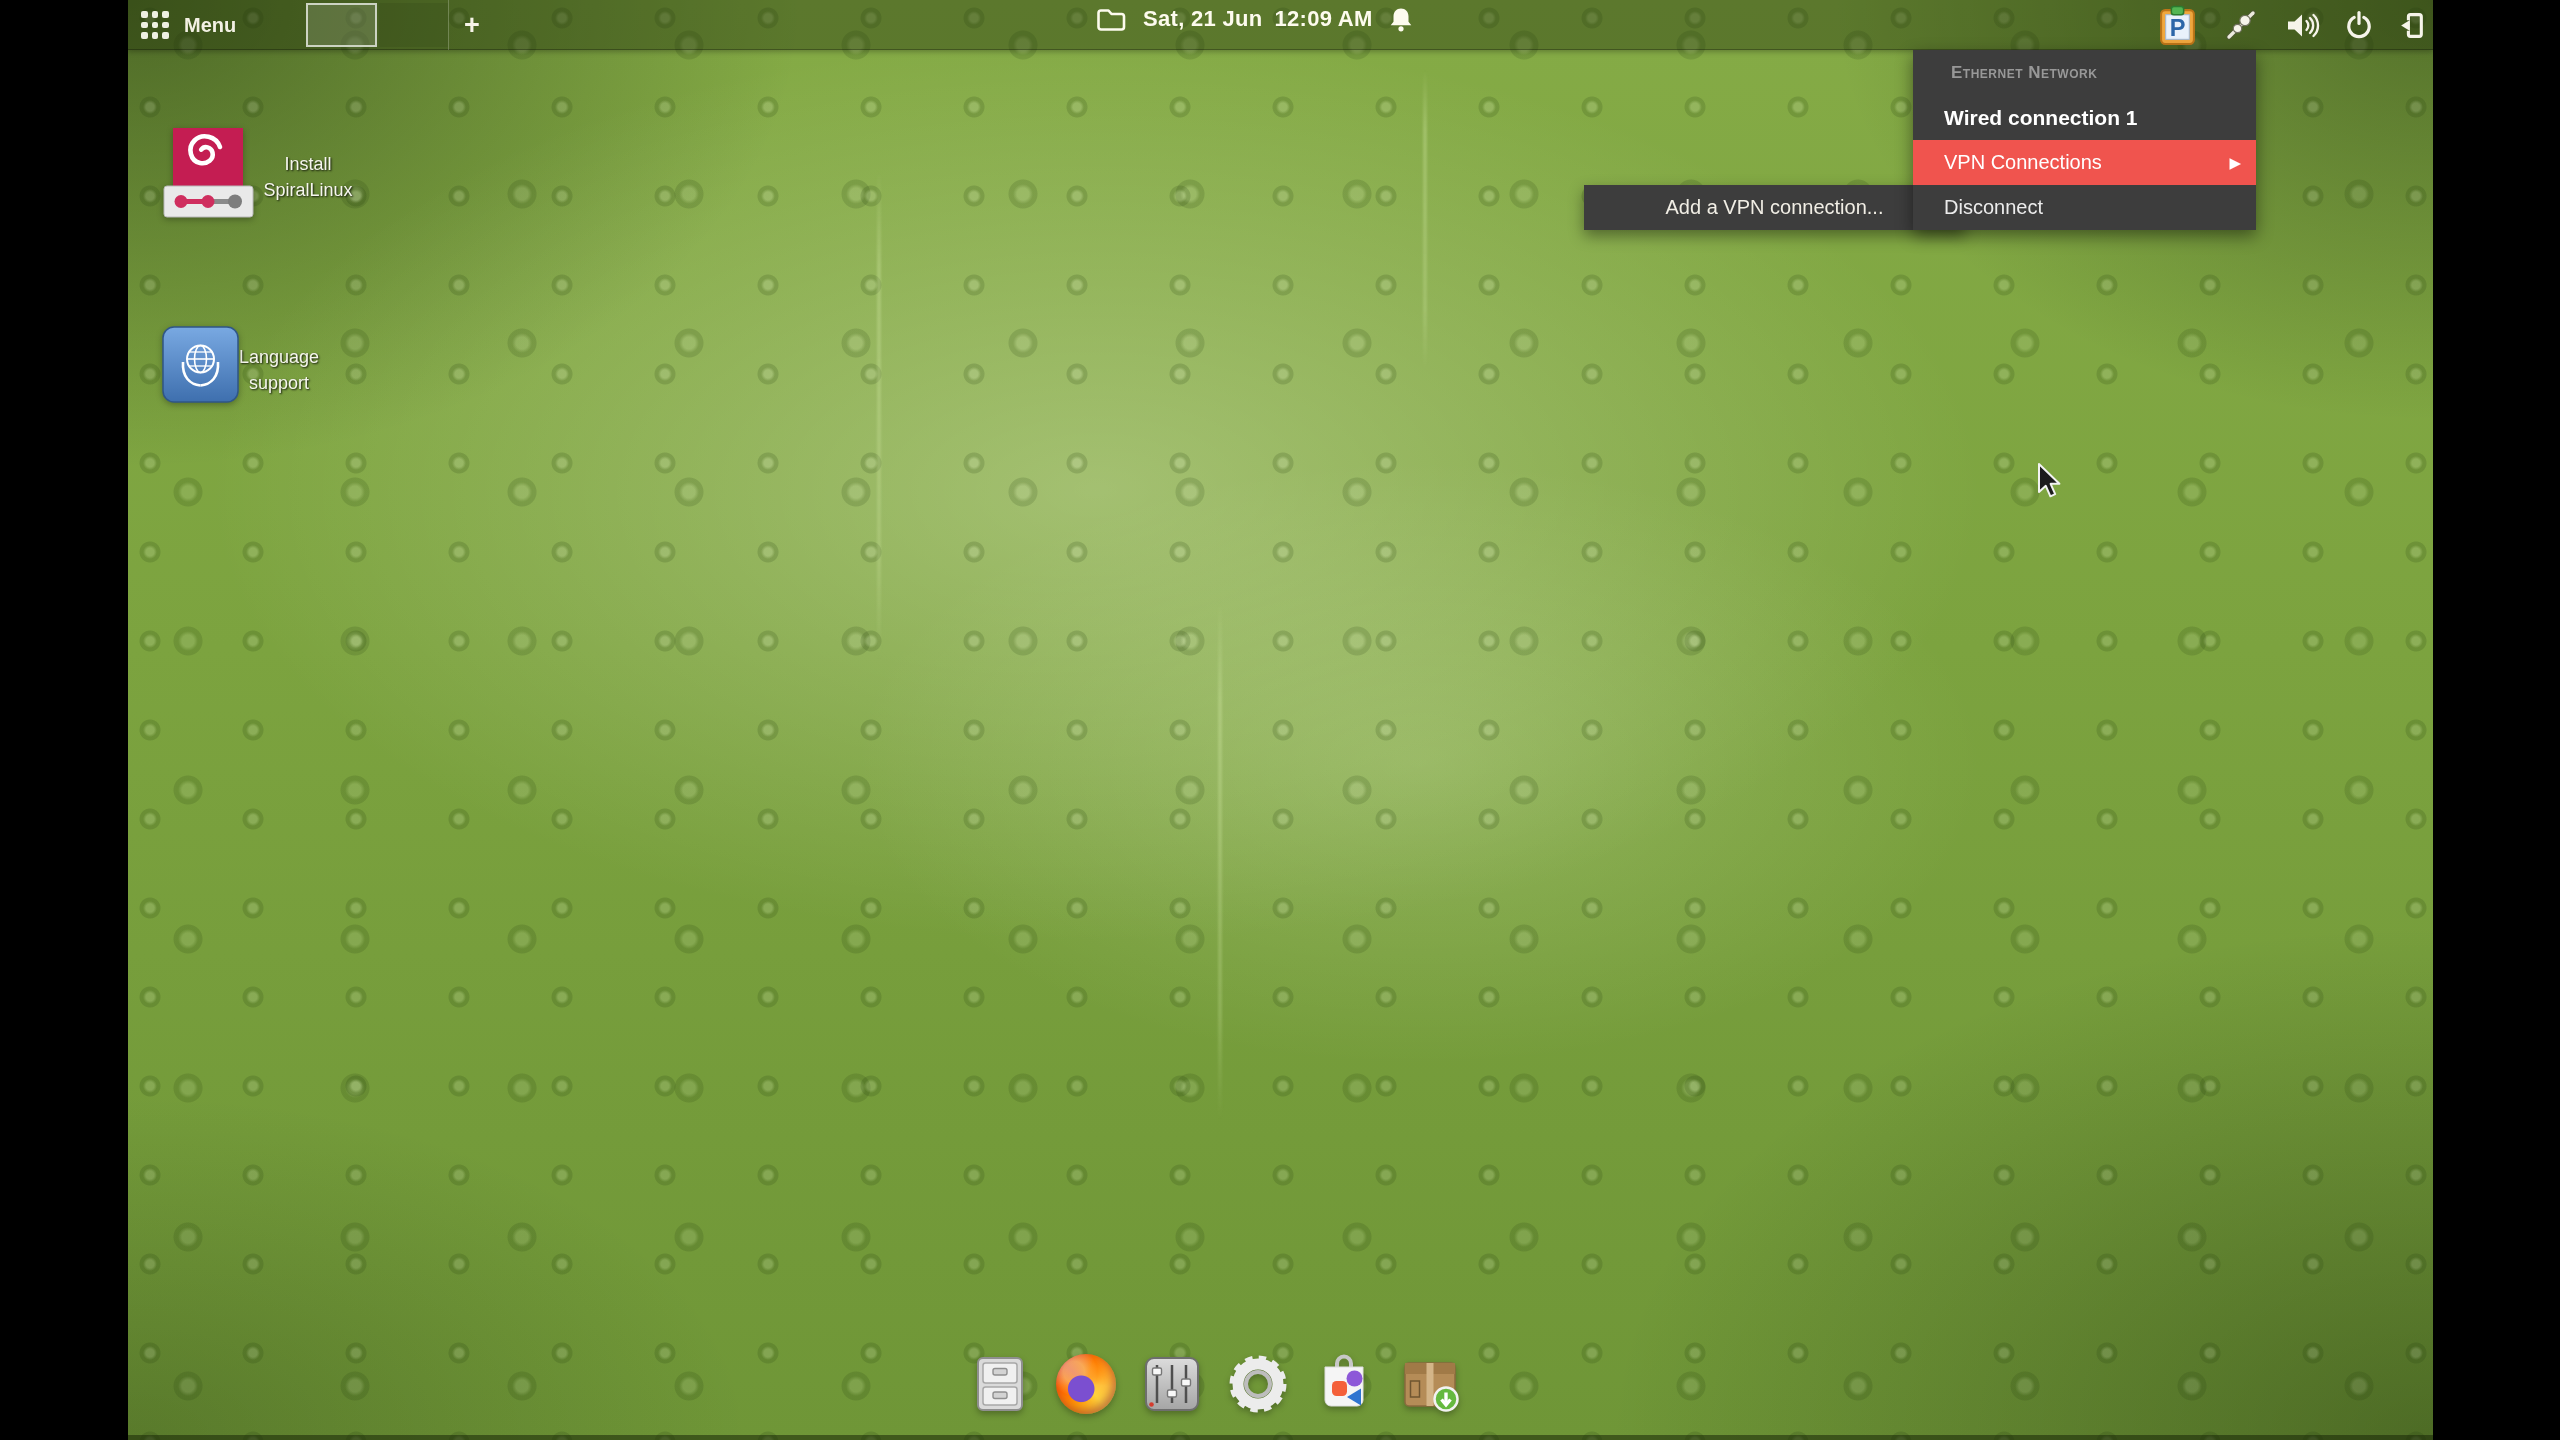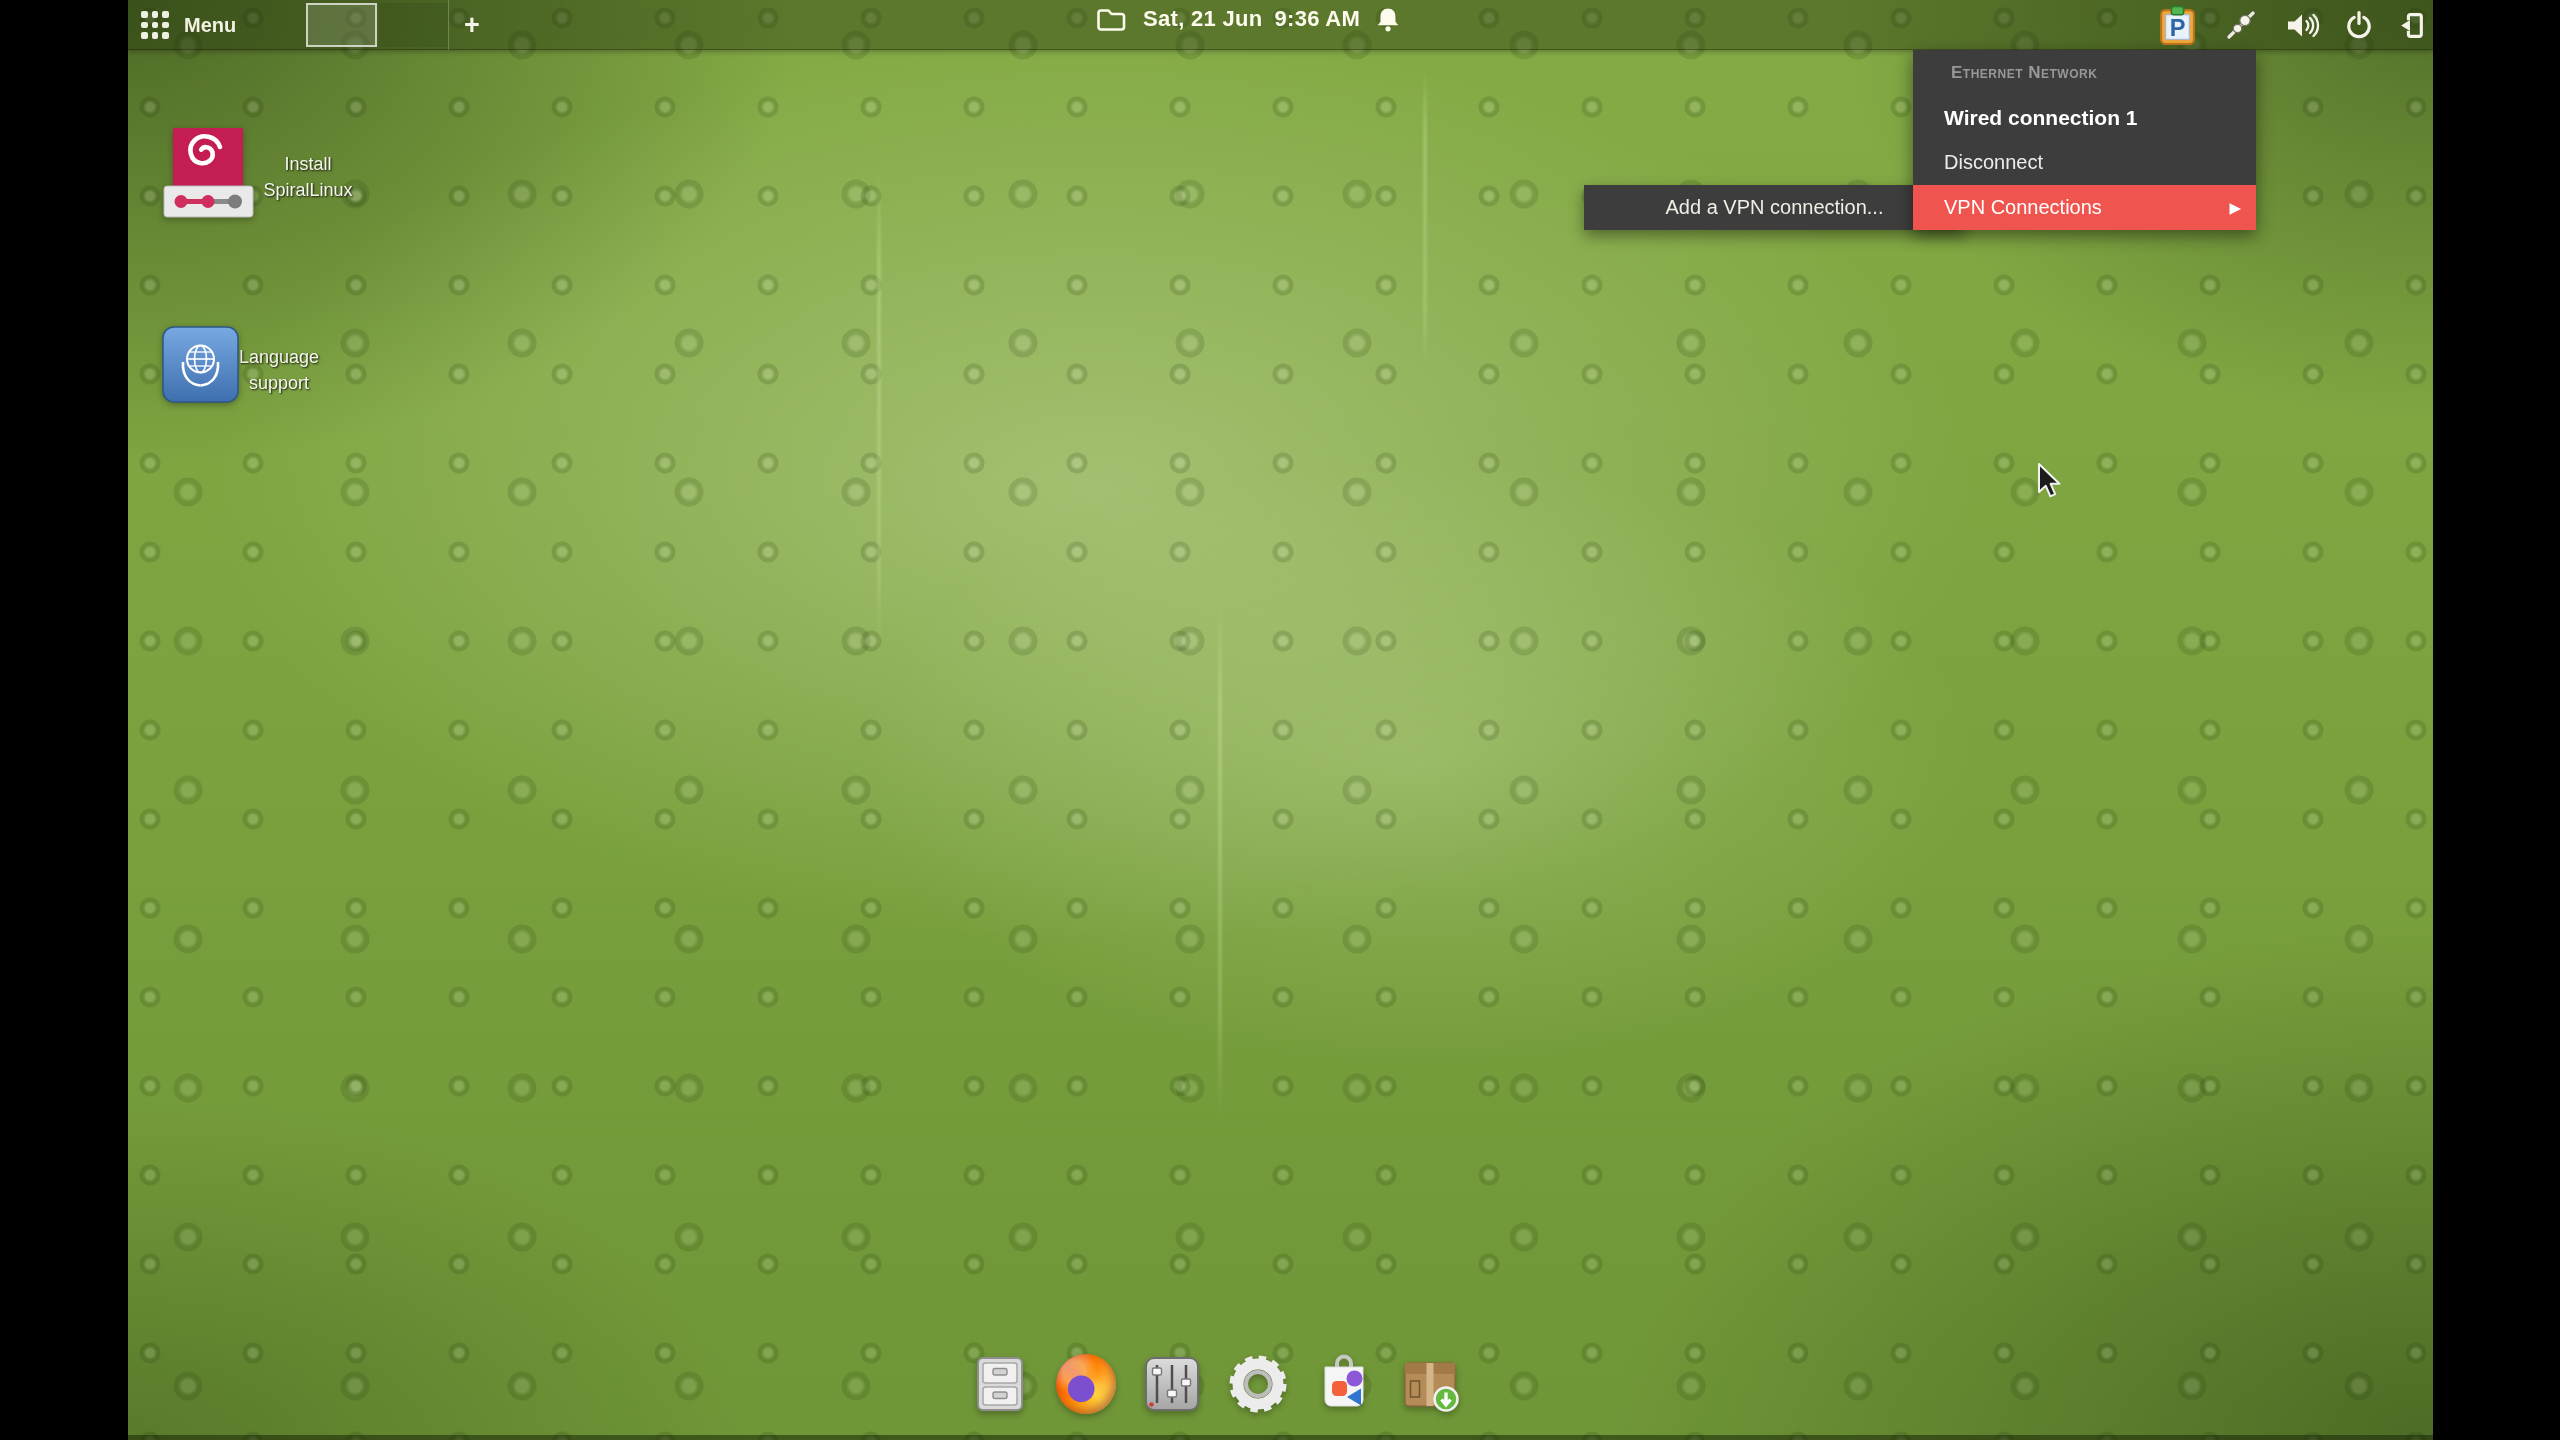--- a/index.html
+++ b/index.html
@@ -114,21 +114,21 @@
     <div class="ws inactive" style="left:251px; width:69px;"></div>
     <div class="panel-sep" style="left:320px;"></div>
     <div class="ws-add" style="left:327px;">+</div>
 
     <div class="clock-group">
       <svg width="30" height="25" viewBox="0 0 30 25">
         <path d="M2.5 6 a2.5 2.5 0 0 1 2.5 -2.5 h7.5 l3 3.5 h10 a2.5 2.5 0 0 1 2.5 2.5 v10.5 a2.5 2.5 0 0 1 -2.5 2.5 h-20.5 a2.5 2.5 0 0 1 -2.5 -2.5 z" fill="none" stroke="#fdfbee" stroke-width="2.6" stroke-linejoin="round"></path>
       </svg>
       <span class="clock-text">
         <span>Sat, 21 Jun</span>
-        <span>9:36 AM</span>
+        <span>12:09 AM</span>
       </span>
       <svg width="22" height="26" viewBox="0 0 22 26">
         <path d="M11 2.5 c4.4 0 7.5 3.2 7.5 8 v5.2 l2.8 3.6 H0.7 l2.8 -3.6 V10.5 c0 -4.8 3.1 -8 7.5 -8 z" fill="#fdfbee"></path>
         <circle cx="11" cy="22.8" r="2.6" fill="#fdfbee"></circle>
       </svg>
     </div>
 
     <div class="tray">
       <span class="ticon">
         <svg width="37" height="41" viewBox="0 0 36 40">
@@ -210,25 +210,25 @@
     </div>
   </div>
 
   <div class="nm-sub">
     <span>Add a VPN connection...</span>
   </div>
 
   <div class="nm-menu">
     <div class="nm-header">Ethernet Network</div>
     <div class="nm-item bold">Wired connection 1</div>
-    <div class="nm-item">Disconnect</div>
     <div class="nm-item hl">
       <span>VPN Connections</span>
       <span class="nm-arrow">▶</span>
     </div>
+    <div class="nm-item">Disconnect</div>
   </div>
 
   <div class="dock">
 
     <div class="dk">
       <svg width="64" height="64" viewBox="0 0 64 64">
         <rect x="10" y="6" width="44" height="52" rx="5" fill="#dadada" stroke="#8f8f8f" stroke-width="2"></rect>
         <rect x="15" y="11" width="34" height="20" rx="2.5" fill="#f0f0f0" stroke="#a8a8a8" stroke-width="1.5"></rect>
         <rect x="15" y="35" width="34" height="18" rx="2.5" fill="#f0f0f0" stroke="#a8a8a8" stroke-width="1.5"></rect>
         <rect x="25" y="16.5" width="14" height="6.5" rx="2" fill="#d3d3d3" stroke="#8f8f8f" stroke-width="1.4"></rect>

